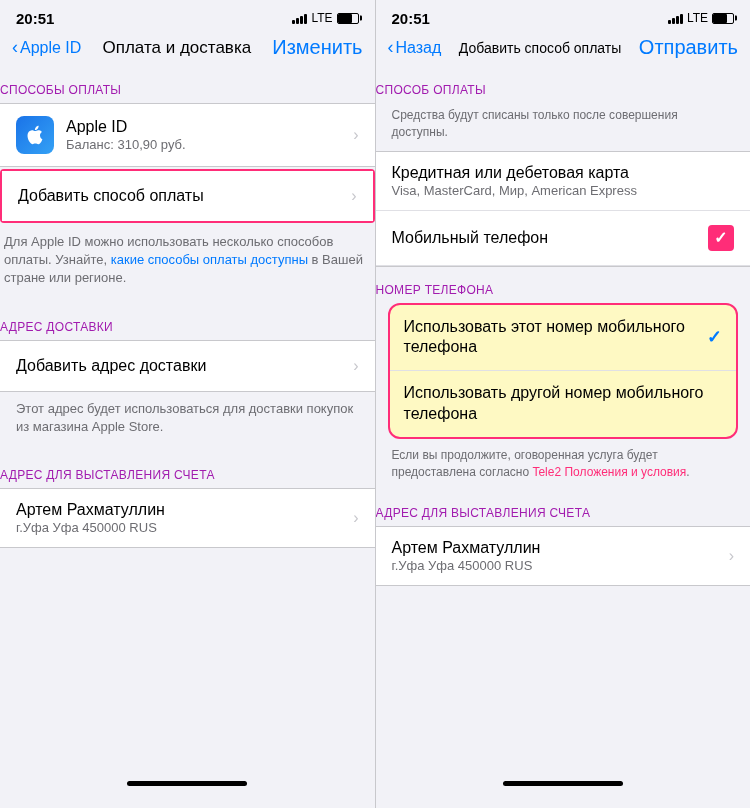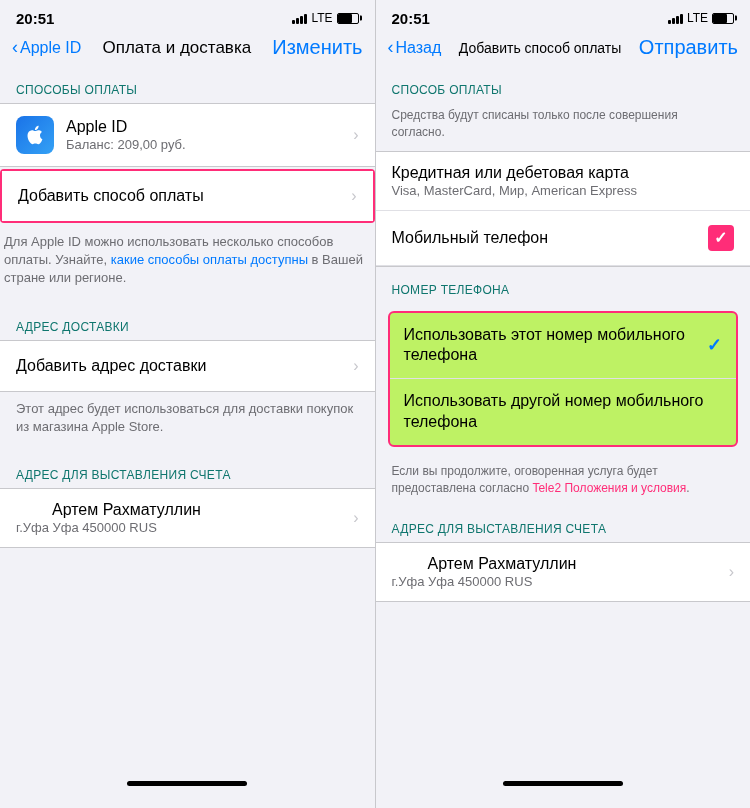--- a/index.html
+++ b/index.html
@@ -84,24 +84,24 @@
     }
 
     .nav-action {
       color: #007aff;
       font-size: 20px;
     }
 
     
     .section-header {
       font-size: 12px;
-      color: #0f766e;
+      color: #a21caf;
       text-transform: uppercase;
       letter-spacing: 0.3px;
-      padding: 16px 16px 6px;
+      padding: 16px 0 6px;
     }
 
     
     .list-group {
       background: #fff;
       border-top: 0.5px solid #c8c8cc;
       border-bottom: 0.5px solid #c8c8cc;
     }
 
     .list-item {
@@ -220,23 +220,23 @@
     .checkbox-checked::after {
       content: '✓';
       color: white;
       font-size: 16px;
       font-weight: bold;
     }
 
     
     .phone-section-group {
       border: 2px solid #ff2d78;
-      border-radius: 6px;
-      margin: 8px 12px;
-      background: #bef264;
+      border-radius: 12px;
+      margin: 0 12px;
+      background: #fef9c3;
       overflow: hidden;
     }
 
     .phone-option {
       padding: 12px 14px;
       border-bottom: 0.5px solid #e0e0e5;
       display: flex;
       align-items: center;
       justify-content: space-between;
     }
@@ -322,21 +322,20 @@
       height: 100%;
       width: 70%;
       background: #000;
       border-radius: 1px;
     }
 
     
     .billing-name {
       font-size: 16px;
       color: #000;
-      margin-left: 36px;
     }
     .billing-address {
       font-size: 13px;
       color: #6d6d72;
       margin-top: 1px;
     }
 
     
     .security-note {
       font-size: 12px;
@@ -390,21 +389,21 @@
 
     <div class="list-group">
       <div class="list-item">
         <div class="apple-id-icon">
           <svg viewBox="0 0 24 24">
             <path d="M18.71 19.5c-.83 1.24-1.71 2.45-3.05 2.47-1.34.03-1.77-.79-3.29-.79-1.53 0-2 .77-3.27.82-1.31.05-2.3-1.32-3.14-2.53C4.25 17 2.94 12.45 4.7 9.39c.87-1.52 2.43-2.48 4.12-2.51 1.28-.02 2.5.87 3.29.87.78 0 2.26-1.07 3.8-.91.65.03 2.47.26 3.64 1.98-.09.06-2.17 1.28-2.15 3.81.03 3.02 2.65 4.03 2.68 4.04-.03.07-.42 1.44-1.38 2.83M13 3.5c.73-.83 1.94-1.46 2.94-1.5.13 1.17-.34 2.35-1.04 3.19-.69.85-1.83 1.51-2.95 1.42-.15-1.15.41-2.35 1.05-3.11z"></path>
           </svg>
         </div>
         <div class="list-item-content">
           <div class="list-item-title">Apple ID</div>
-          <div class="list-item-subtitle">Баланс: 209,00 руб.</div>
+          <div class="list-item-subtitle">Баланс: 310,90 руб.</div>
         </div>
         <span class="list-item-chevron">›</span>
       </div>
     </div>
 
     <div style="margin: 2px 0; position: relative;">
       <div class="list-group add-payment-item">
         <div class="list-item">
           <div class="list-item-content">
             <div class="list-item-title">Добавить способ оплаты</div>
@@ -473,21 +472,21 @@
       <span class="chevron">‹</span>
       <span>Назад</span>
     </div>
     <span class="nav-title" style="font-size:14px;">Добавить способ оплаты</span>
     <span class="nav-action">Отправить</span>
   </div>
 
   <div class="screen-content">
 
     <div class="section-header">СПОСОБ ОПЛАТЫ</div>
-    <div class="section-note">Средства будут списаны только после совершения согласно.</div>
+    <div class="section-note">Средства будут списаны только после совершения доступны.</div>
 
     <div class="list-group">
       <div class="list-item">
         <div class="list-item-content">
           <div class="list-item-title">Кредитная или дебетовая карта</div>
           <div class="list-item-subtitle">Visa, MasterCard, Мир, American Express</div>
         </div>
       </div>
       <div class="mobile-payment-row">
         <span class="mobile-payment-label">Мобильный телефон</span>

